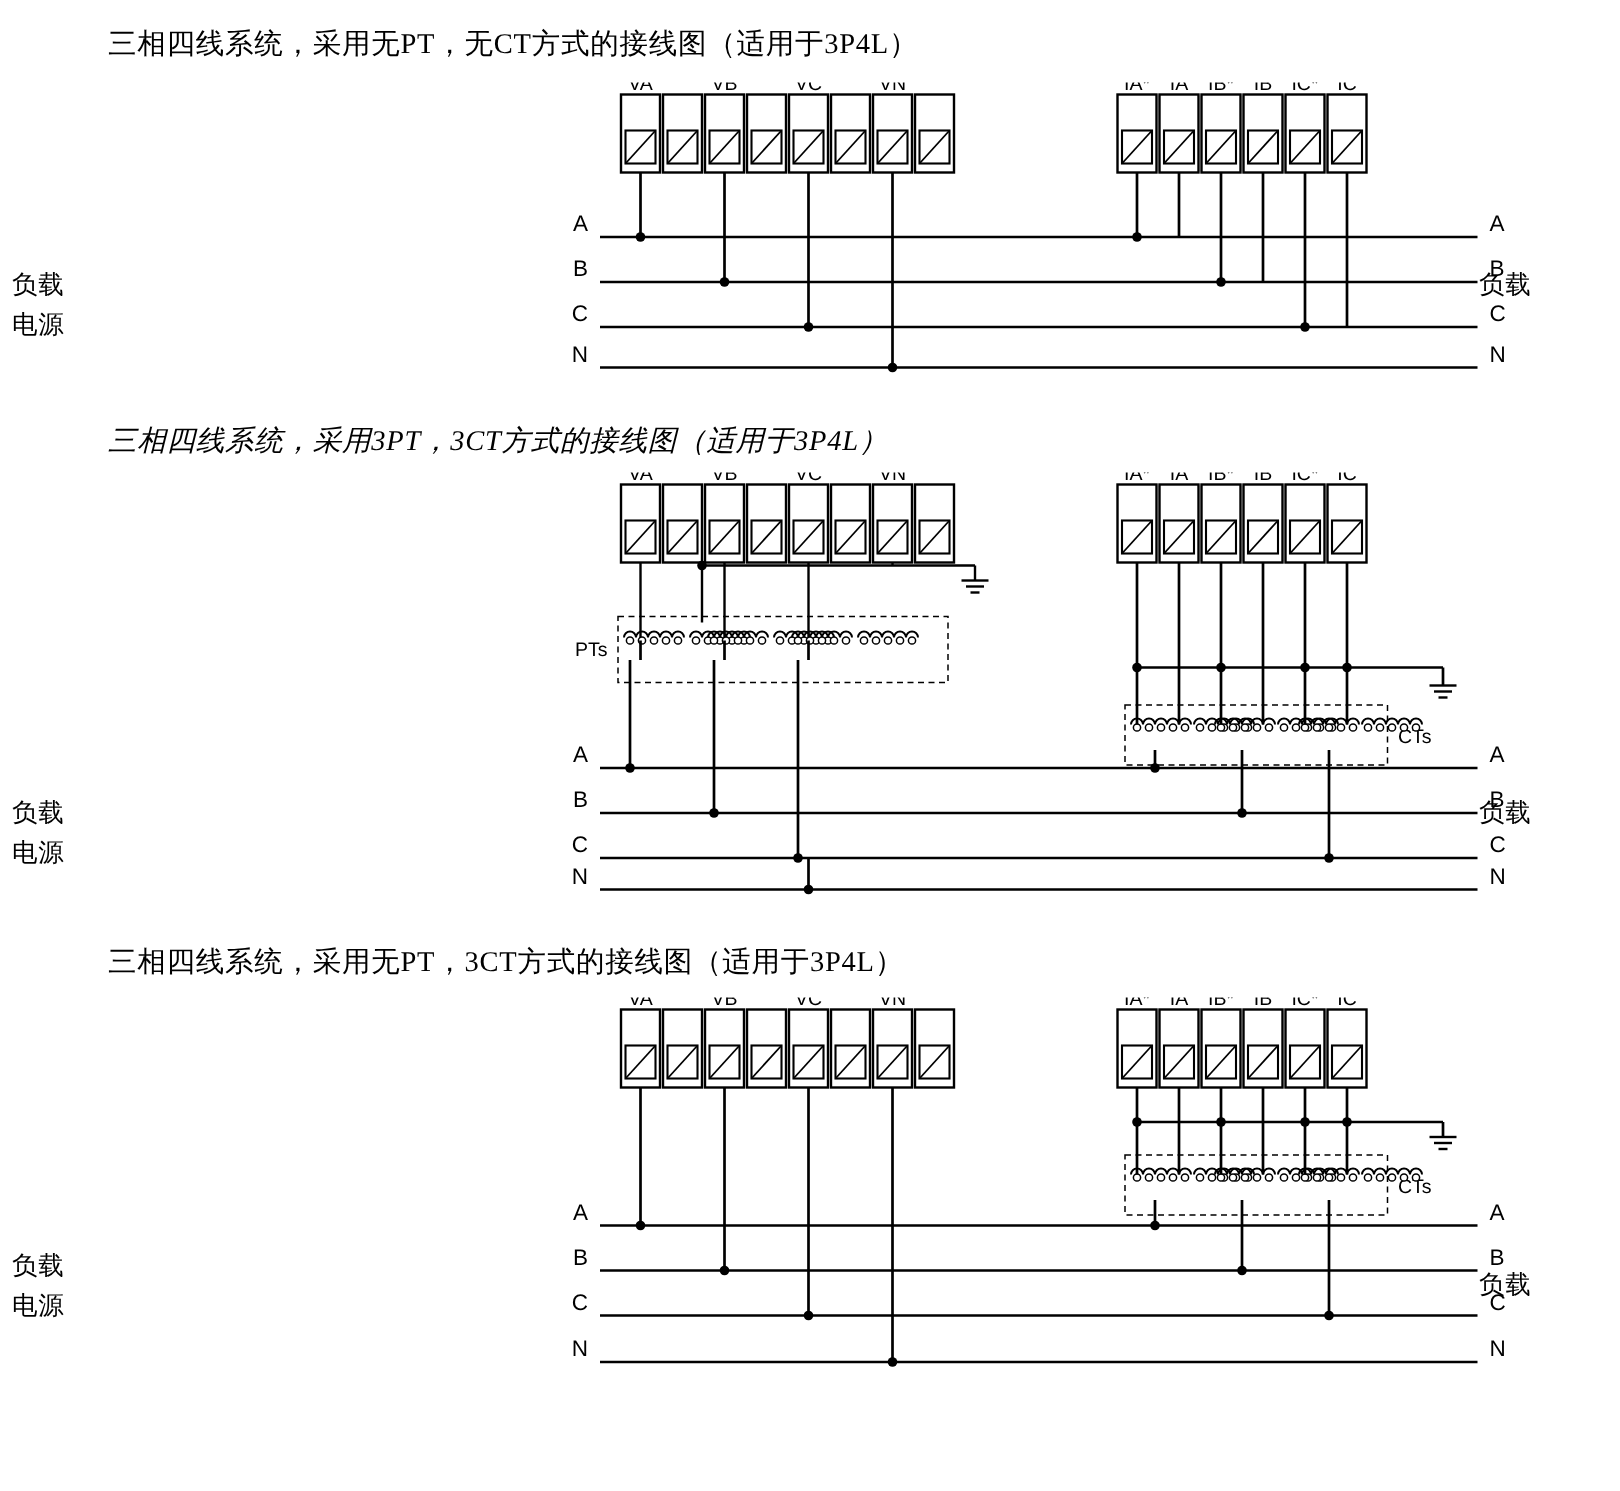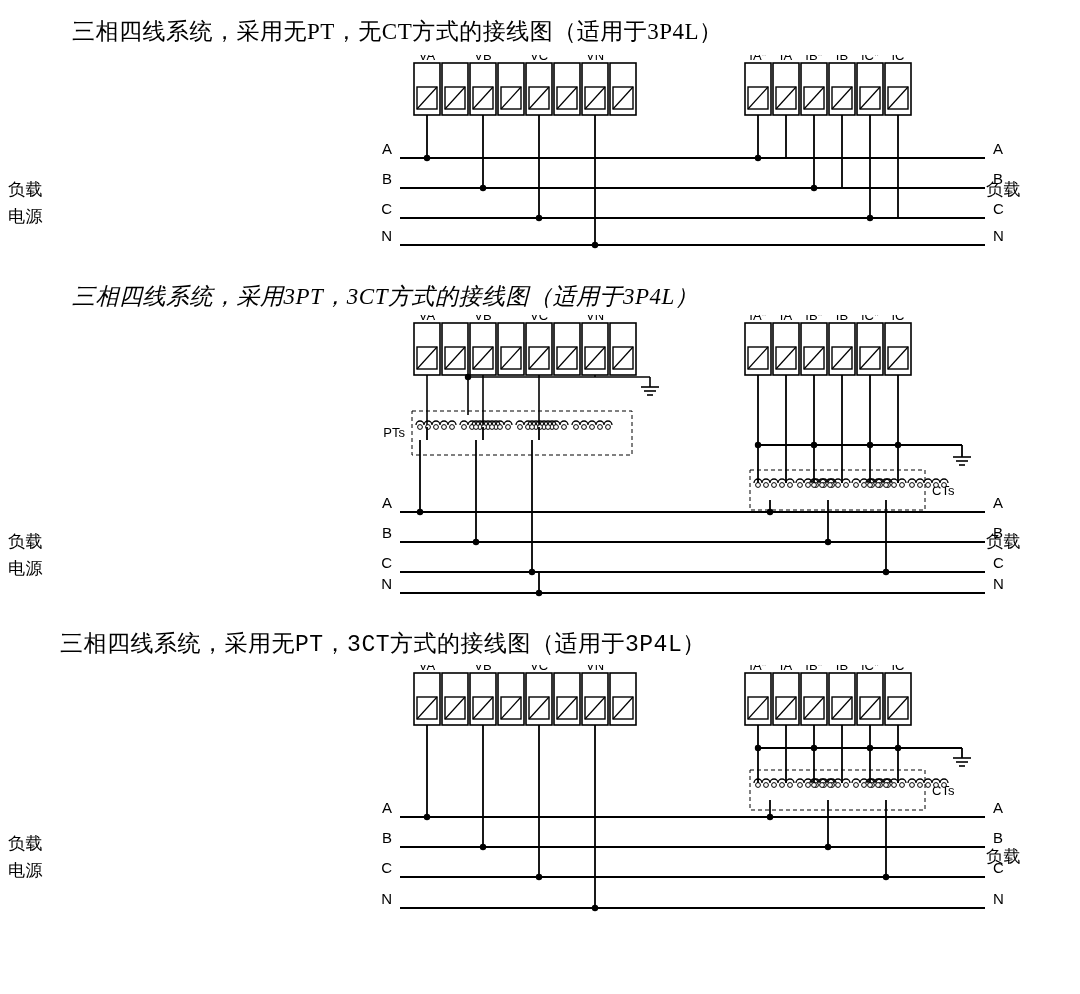--- a/index.html
+++ b/index.html
@@ -2,21 +2,21 @@
 <html><head>
 <meta charset="utf-8">
 <style>
   html,body{margin:0;padding:0;}
   body{
     width:1080px;height:994px;background:#fff;
     font-family:"Liberation Serif", serif;
     color:#000;position:relative;overflow:hidden;
   }
   .caption{
-    position:absolute;font-size:23px;font-family:"Liberation Serif", serif;
+    position:absolute;font-size:19px;font-family:"Liberation Serif", serif;
     white-space:nowrap;letter-spacing:0.5px;
   }
   .diagram{position:absolute;}
   svg{display:block;}
   text{font-family:"Liberation Sans", sans-serif;}
 </style>
 </head>
 <body>
 
 <div class="caption" style="left:72px;top:16px;">三相四线系统，采用无PT，无CT方式的接线图（适用于3P4L）</div>
@@ -260,21 +260,21 @@
   <text x="643" y="193" font-size="15">A</text>
   <text x="643" y="223" font-size="15">B</text>
   <text x="643" y="253" font-size="15">C</text>
   <text x="643" y="274" font-size="15">N</text>
 </svg>
 </div>
 <div class="caption" style="left:8px;top:530px;font-size:17px;">负载</div>
 <div class="caption" style="left:8px;top:557px;font-size:17px;">电源</div>
 <div class="caption" style="left:986px;top:530px;font-size:17px;">负载</div>
 
-<div class="caption" style="left:60px;top:628px;font-family:Liberation Mono, monospace;">三相四线系统，采用无PT，3CT方式的接线图（适用于3P4L）</div>
+<div class="caption" style="left:72px;top:628px;">三相四线系统，采用无PT，3CT方式的接线图（适用于3P4L）</div>
 
 <div class="diagram" style="left:350px;top:665px;">
 <svg width="680" height="270" viewBox="0 0 680 270">
   <defs>
     <g id="term3">
       <rect x="0" y="0" width="26" height="52" fill="#fff" stroke="#000" stroke-width="1.6"></rect>
       <rect x="3" y="24" width="20" height="22" fill="#fff" stroke="#000" stroke-width="1.4"></rect>
       <line x1="3" y1="46" x2="23" y2="24" stroke="#000" stroke-width="1.2"></line>
     </g>
     <g id="coil3">

